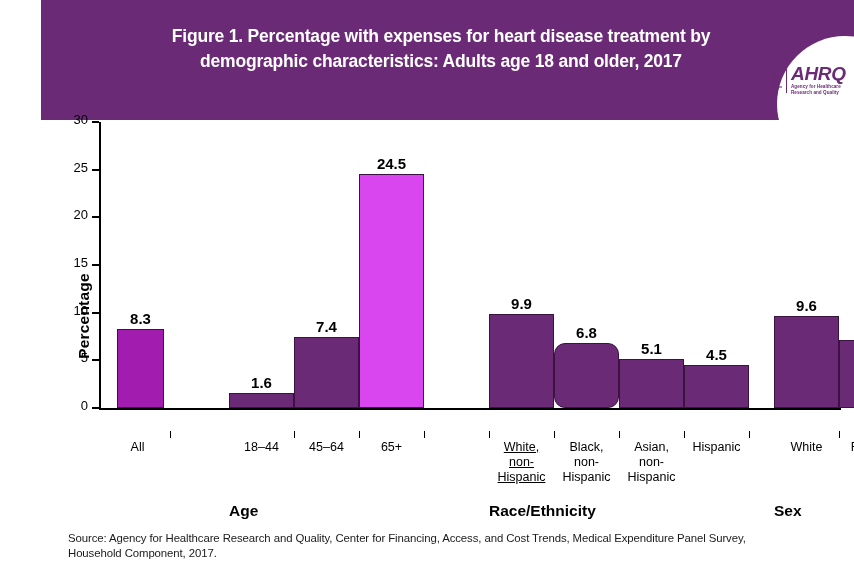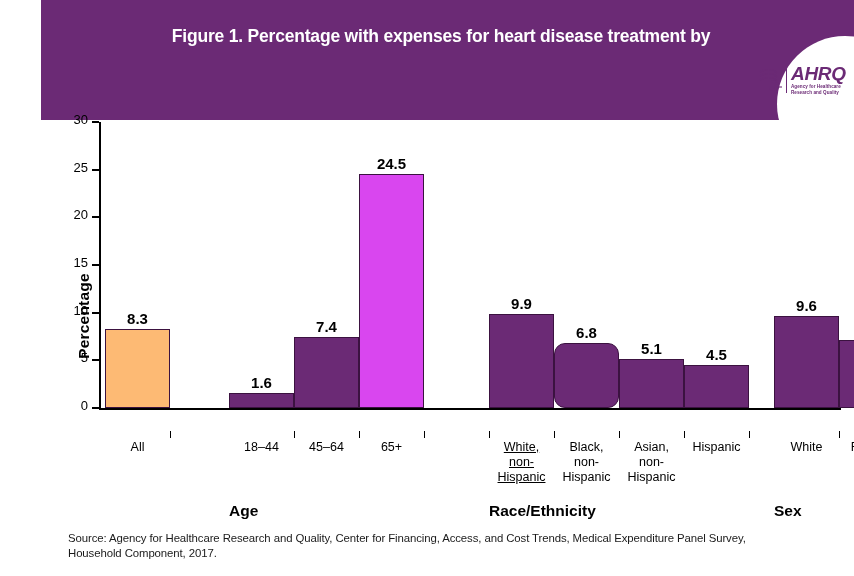--- a/index.html
+++ b/index.html
@@ -202,20 +202,21 @@
   }
 </style>
 </head>
 <body>
 
 <div id="header-band">
   <div id="header-corner-cut"></div>
 
   <div id="figure-title">
     <span class="title-line">Figure 1. Percentage with expenses for heart disease treatment by</span>
+    <span class="title-line">demographic characteristics: Adults age 18 and older, 2017</span>
   </div>
 </div>
 
 <div id="ahrq-logo">
   <svg id="hhs-mark" viewBox="0 0 26 28">
     <g fill="none" stroke="#6B2A75" stroke-width="1.1">
       <path d="M3 6 C9 2 16 3 20 7"></path>
       <path d="M3 10 C9 6 16 7 20 11"></path>
       <path d="M3 14 C9 10 16 11 20 15"></path>
     </g>
@@ -258,21 +259,21 @@
       </div>
       <div class="y-tick" style="top: 94.3333px;">
         <span class="y-tick-label">20</span>
       </div>
       <div class="y-tick" style="top: 46.6667px;">
         <span class="y-tick-label">25</span>
       </div>
       <div class="y-tick" style="top: -1px;">
         <span class="y-tick-label">30</span>
       </div>
-      <div class="bar" style="left: 6px; width: 65px; height: 79.1267px; background: #fdba74;">
+      <div class="bar" style="left: 18px; width: 47px; height: 79.1267px; background: #a21caf;">
         <span class="bar-value">8.3</span>
       </div>
       <div class="cat-label" style="left: -8px; width: 93px;">All</div>
       <div class="bar" style="left: 130px; width: 65px; height: 15.2533px; background: rgb(107, 42, 117);">
         <span class="bar-value">1.6</span>
       </div>
       <div class="cat-label" style="left: 116px; width: 93px;">18–44</div>
       <div class="bar" style="left: 195px; width: 65px; height: 70.5467px; background: rgb(107, 42, 117);">
         <span class="bar-value">7.4</span>
       </div>

